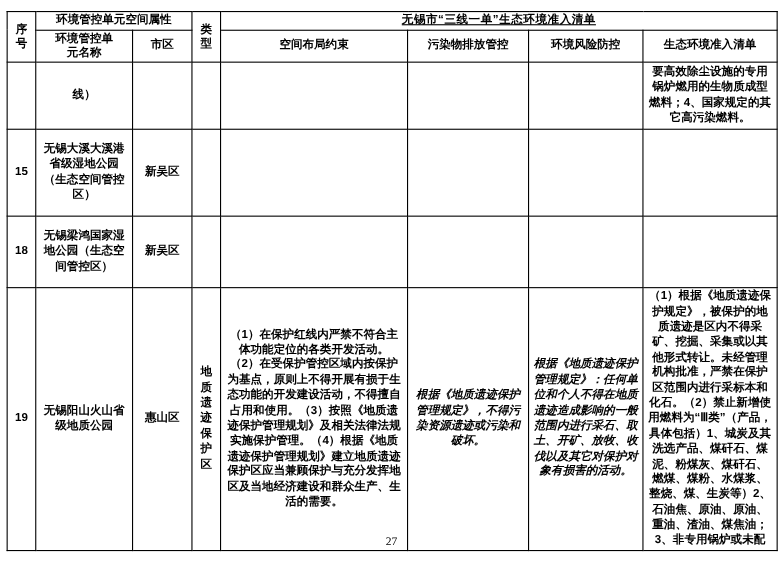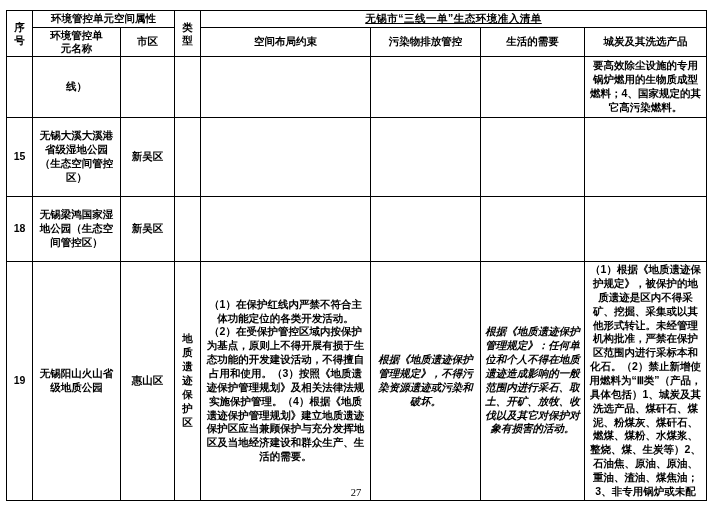--- a/index.html
+++ b/index.html
@@ -152,22 +152,22 @@
         <td colspan="4" class="hdr-main">无锡市“三线一单”生态环境准入清单</td>
       </tr>
       <tr>
         <td class="hdr-sub">
           <span style="display:block;line-height:1.25">环境管控单</span>
           <span style="display:block;line-height:1.25">元名称</span>
         </td>
         <td class="hdr-sub">市区</td>
         <td class="hdr-sub">空间布局约束</td>
         <td class="hdr-sub">污染物排放管控</td>
-        <td class="hdr-sub">生活的需要</td>
-        <td class="hdr-sub">城炭及其洗选产品</td>
+        <td class="hdr-sub">环境风险防控</td>
+        <td class="hdr-sub">生态环境准入清单</td>
       </tr>
     </thead>
     <tbody>
 
       <tr class="tall-row">
         <td class="seq-cell"></td>
         <td class="name-cell">线）</td>
         <td class="city-cell"></td>
         <td class="vert-type"><span></span></td>
         <td class="cell-body"></td>

